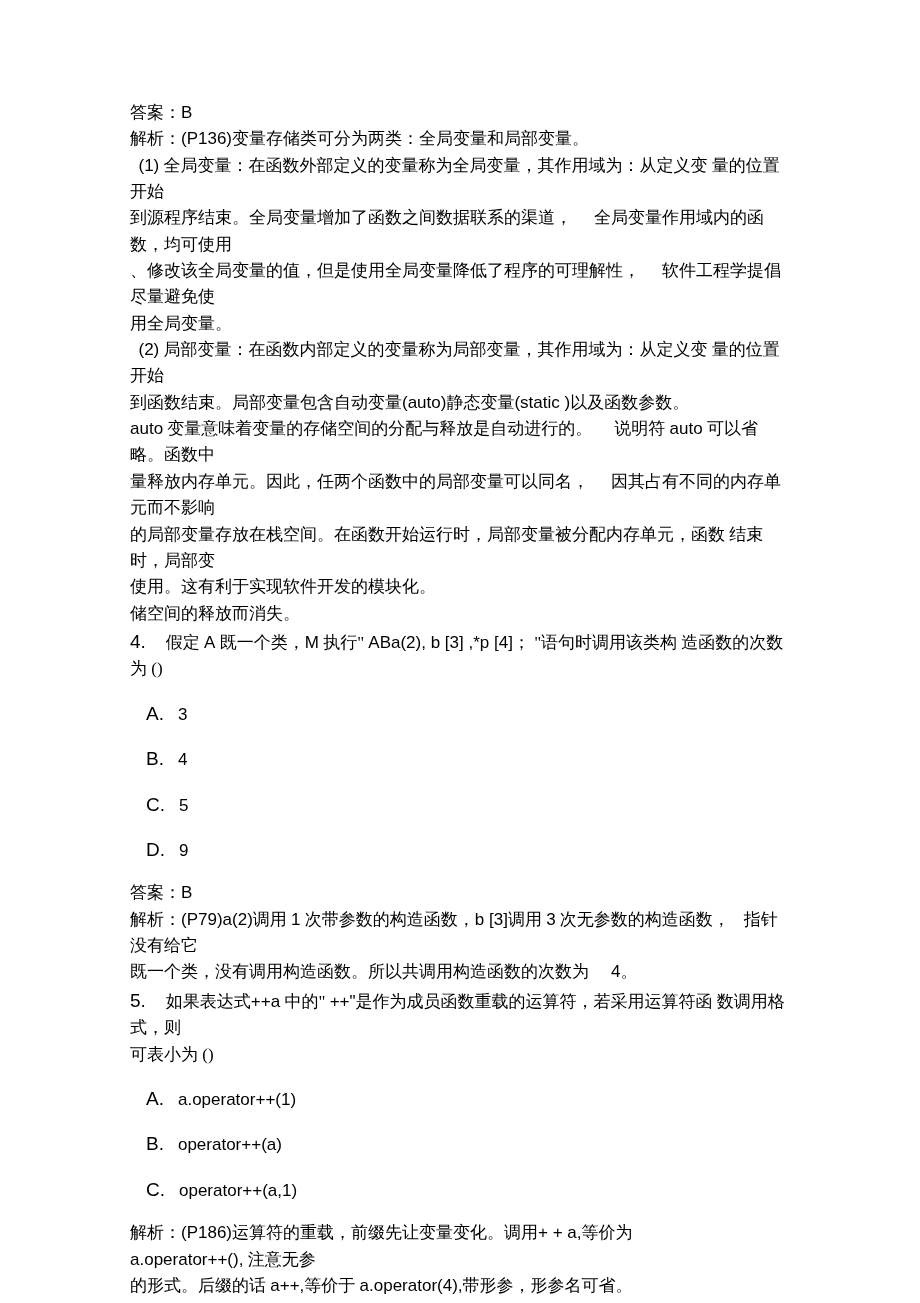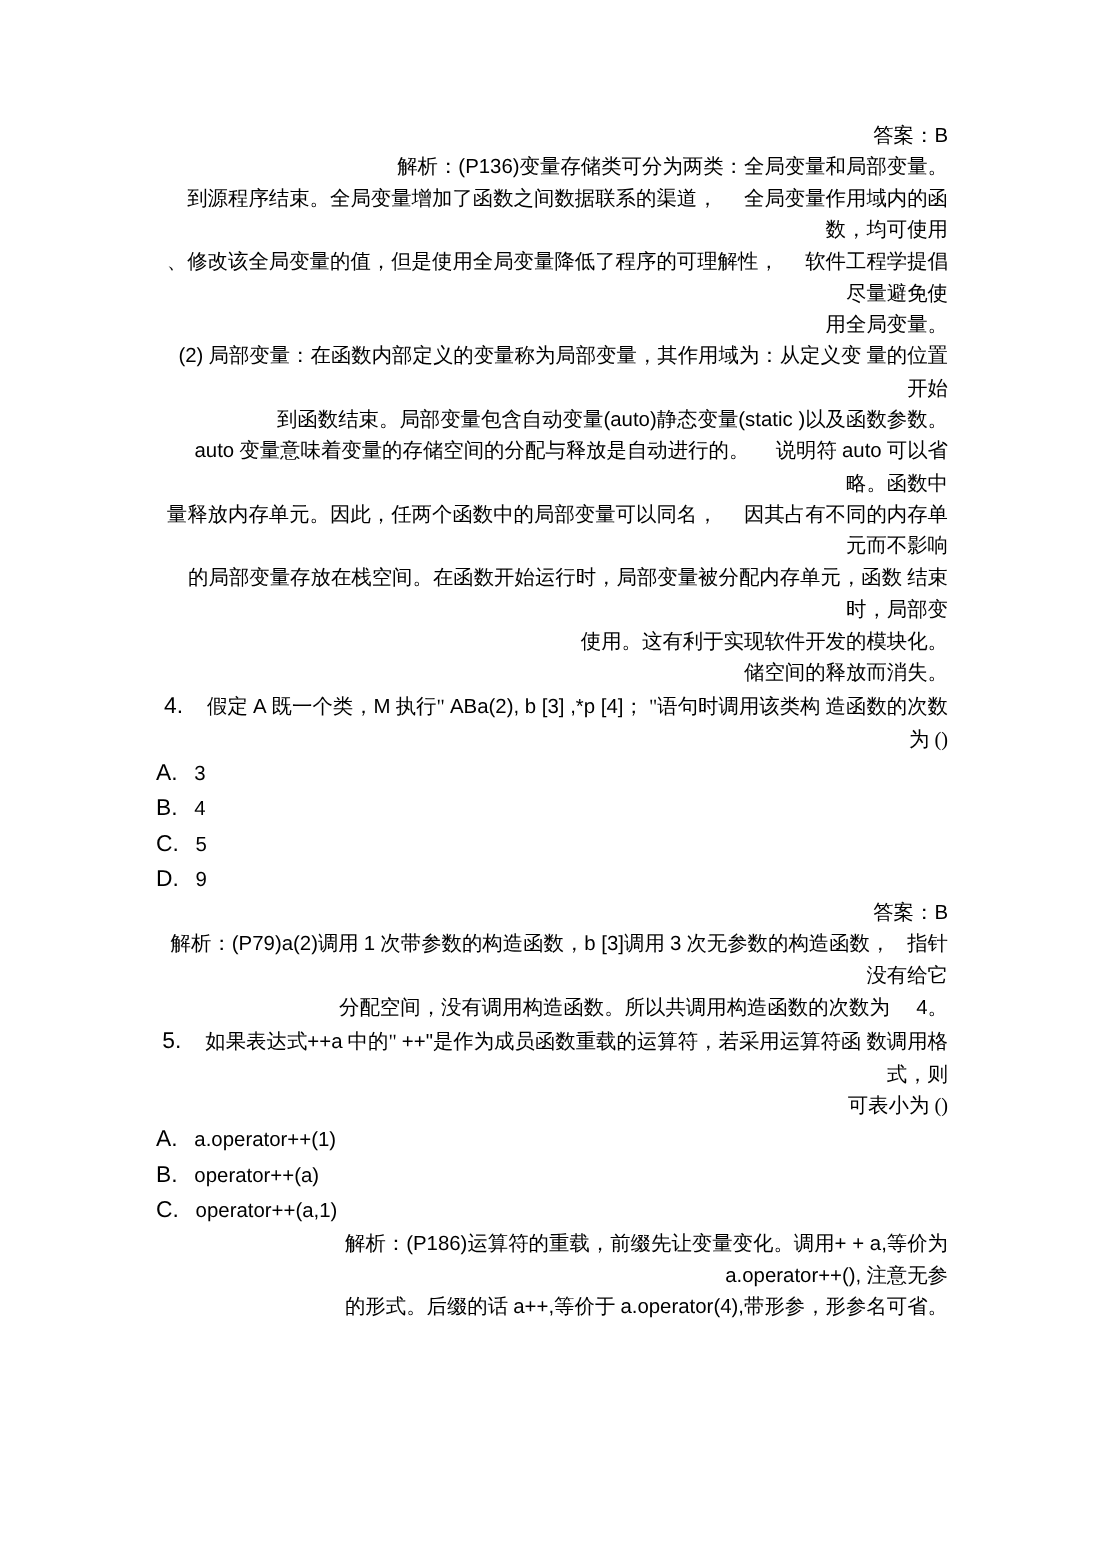--- a/index.html
+++ b/index.html
@@ -10,32 +10,32 @@
     width: 920px;
   }
   .page {
     padding: 100px 130px 100px 130px;
     font-size: 17px;
     line-height: 1.55;
     color: #000000;
   }
   .para {
     margin: 0;
-    text-align: right;
+    text-align: left;
   }
   .latin, .letter, .num {
     font-family: Arial, Helvetica, sans-serif;
   }
   .qnum {
     font-family: Arial, Helvetica, sans-serif;
     font-size: 19px;
     margin-right: 6px;
   }
   .option-line {
-    margin: 0;
+    margin: 16px;
   }
   .option-letter {
     font-family: Arial, Helvetica, sans-serif;
     font-size: 19px;
     display: inline-block;
   }
   .option-body {
     font-family: Arial, Helvetica, sans-serif;
   }
   .gap-s { display:inline-block; width:14px; }
@@ -44,20 +44,23 @@
 </head>
 <body>
 
 <div class="page">
 
   <p class="para">
     <span>答案：</span><span class="latin">B</span>
   </p>
   <p class="para">
     <span>解析：</span><span class="latin">(P136)</span><span>变量存储类可分为两类：全局变量和局部变量。</span>
+  </p>
+  <p class="para">
+    &nbsp;&nbsp;<span class="latin">(1)</span><span> 全局变量：在函数外部定义的变量称为全局变量，其作用域为：从定义变 量的位置开始</span>
   </p>
   <p class="para">
     <span>到源程序结束。全局变量增加了函数之间数据联系的渠道，</span><span class="gap-m"></span><span>全局变量作用域内的函数，均可使用</span>
   </p>
   <p class="para">
     <span>、修改该全局变量的值，但是使用全局变量降低了程序的可理解性，</span><span class="gap-m"></span><span>软件工程学提倡尽量避免使</span>
   </p>
   <p class="para">
     <span>用全局变量。</span>
   </p>
@@ -101,21 +104,21 @@
   <p class="option-line">
     <span class="option-letter">D.</span><span class="gap-s"></span><span class="option-body">9</span>
   </p>
   <p class="para">
     <span>答案：</span><span class="latin">B</span>
   </p>
   <p class="para">
     <span>解析：</span><span class="latin">(P79)a(2)</span><span>调用 </span><span class="latin">1</span><span> 次带参数的构造函数，</span><span class="latin">b [3]</span><span>调用 </span><span class="latin">3</span><span> 次无参数的构造函数，</span><span class="gap-s"></span><span>指针没有给它</span>
   </p>
   <p class="para">
-    <span>分配空间，没有调用构造函数。所以共调用构造函数的次数为</span><span class="gap-m"></span><span class="latin">4</span><span>。</span>
+    <span>既一个类，没有调用构造函数。所以共调用构造函数的次数为</span><span class="gap-m"></span><span class="latin">4</span><span>。</span>
   </p>
 
   <p class="para">
     <span class="qnum">5.</span><span class="gap-s"></span><span>如果表达式</span><span class="latin">++a</span><span> 中的" </span><span class="latin">++"</span><span>是作为成员函数重载的运算符，若采用运算符函 数调用格式，则</span>
   </p>
   <p class="para">
     <span>可表小为 ()</span>
   </p>
   <p class="option-line">
     <span class="option-letter">A.</span><span class="gap-s"></span><span class="option-body">a.operator++(1)</span>

